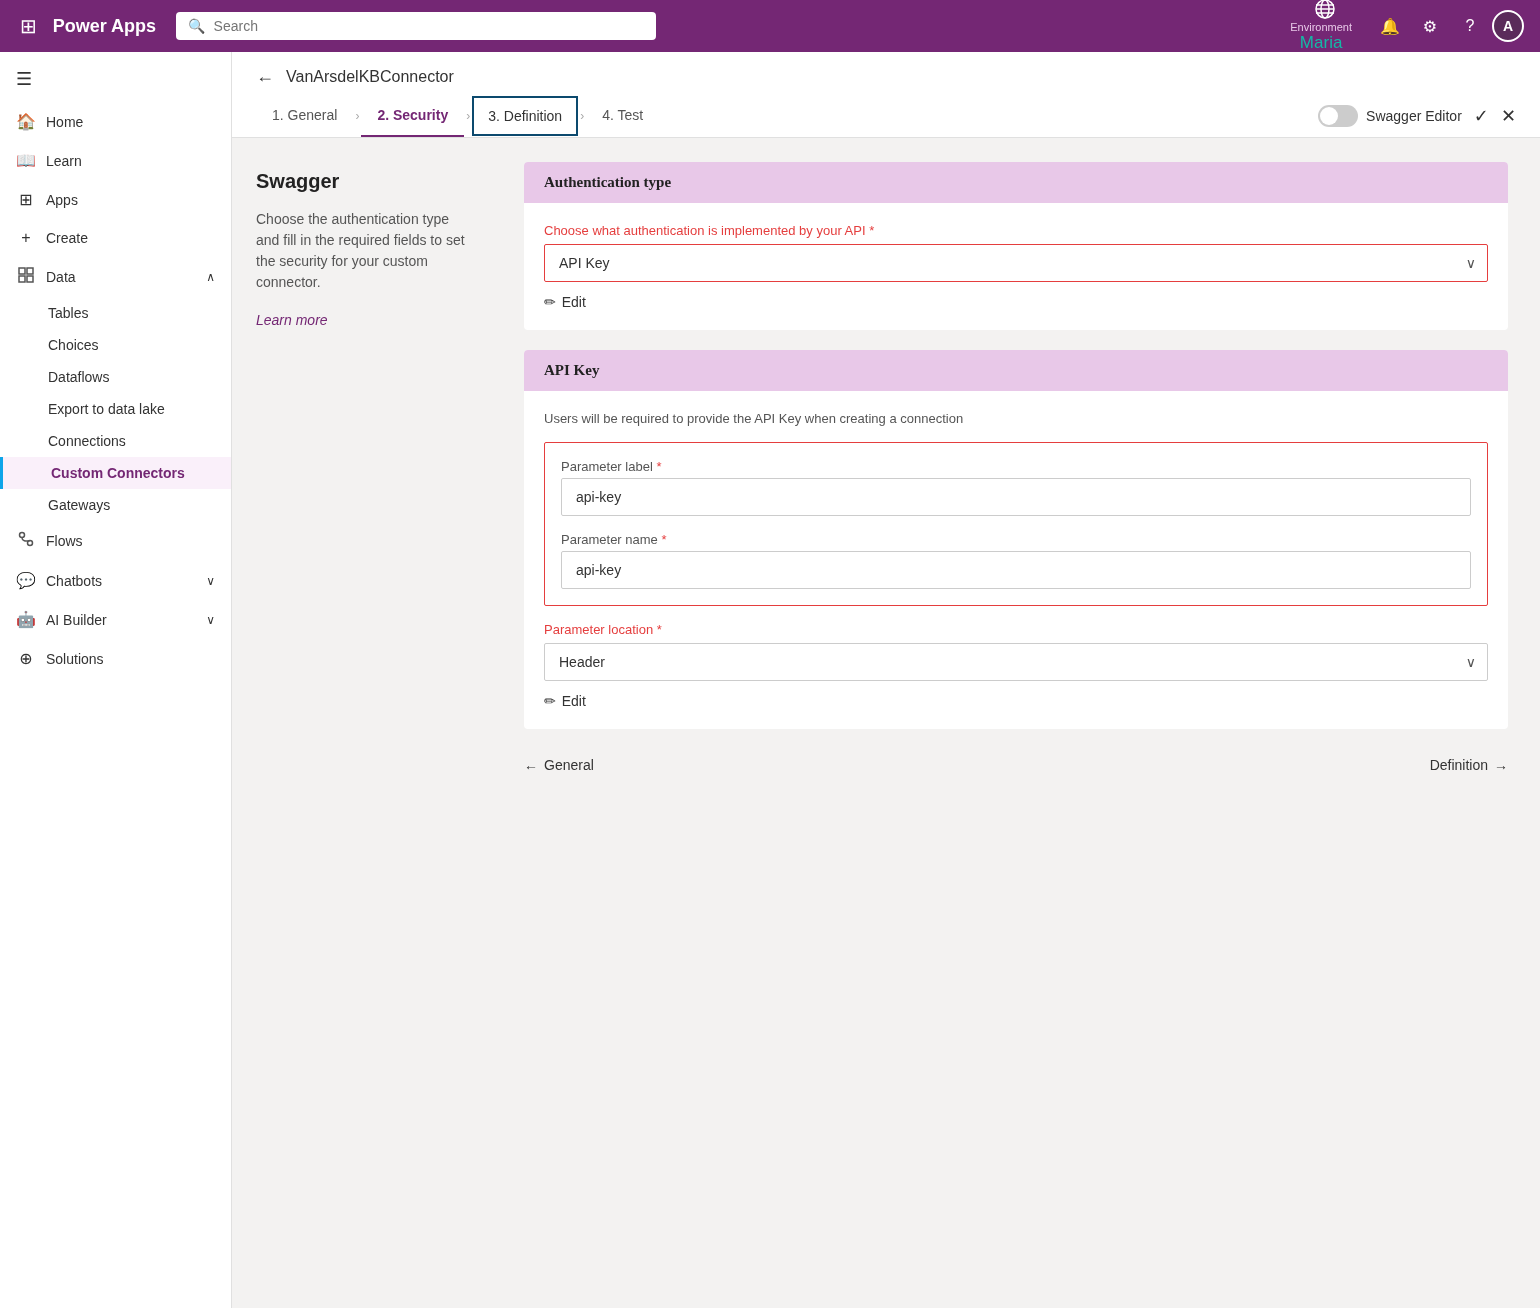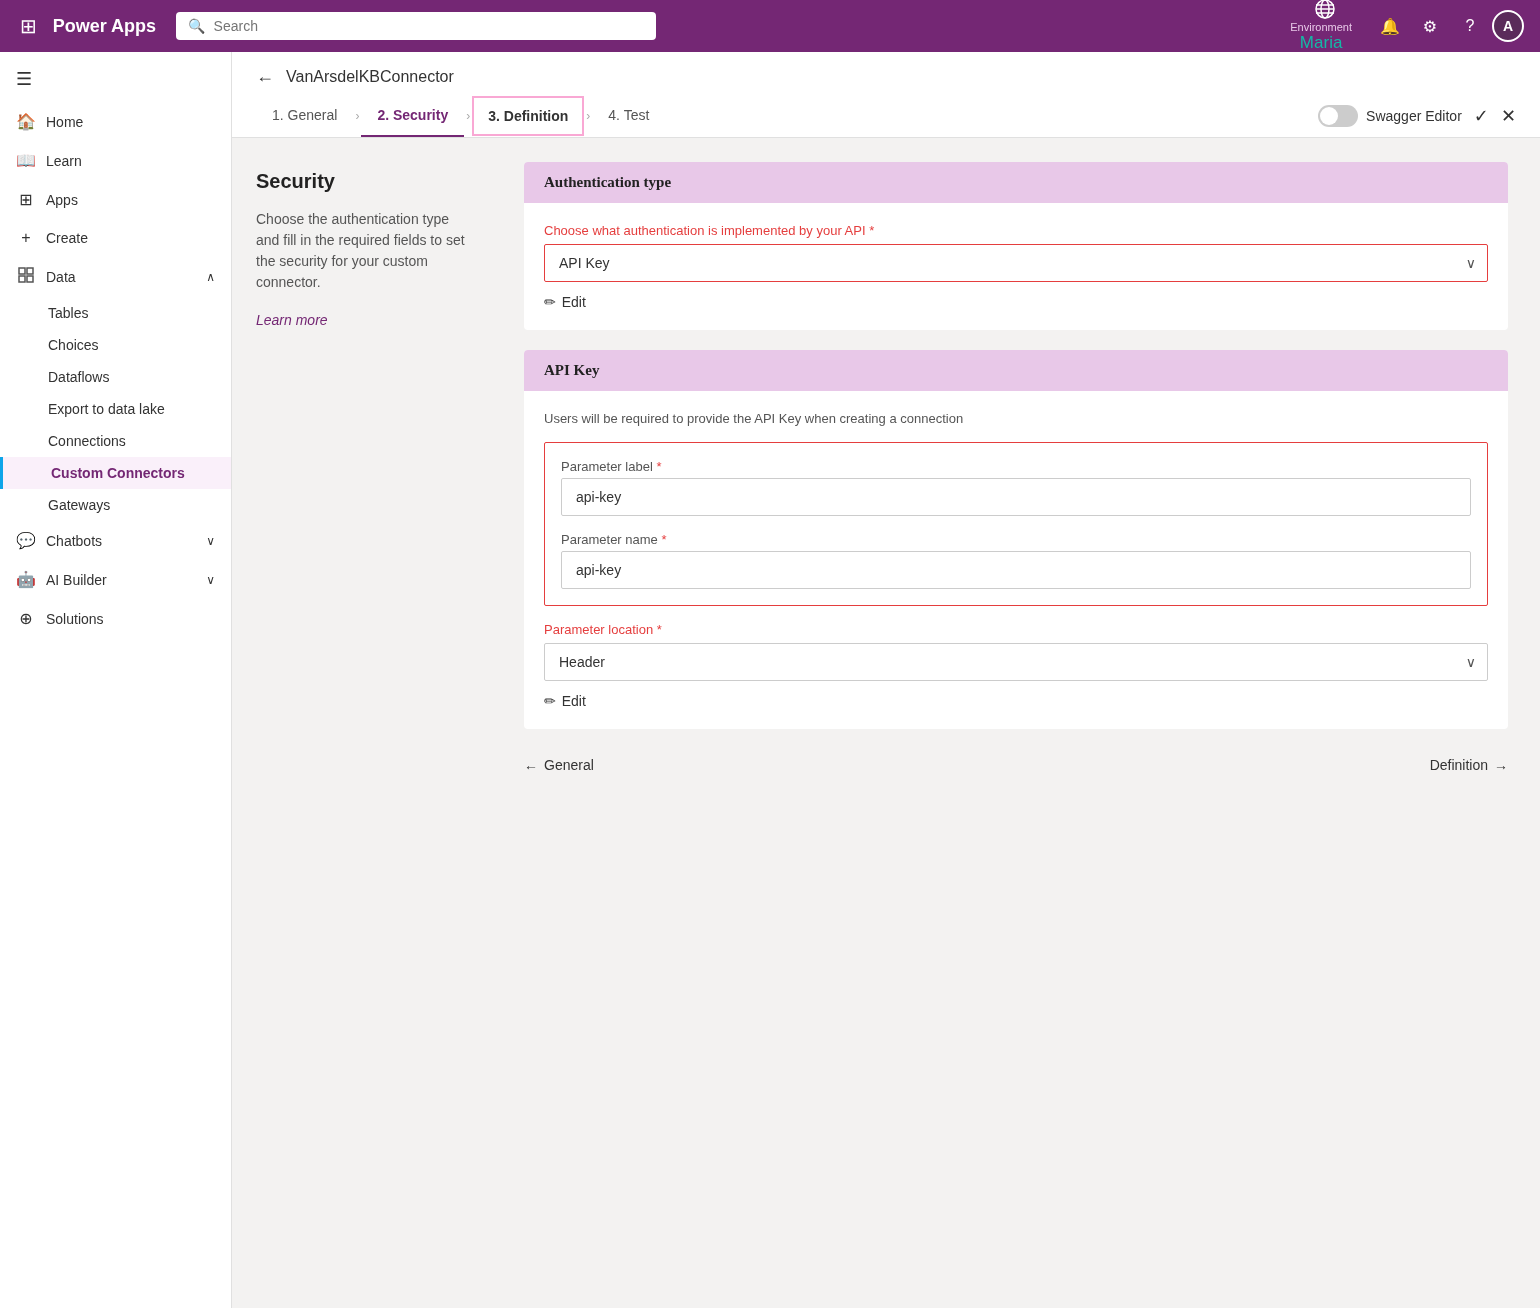--- a/index.html
+++ b/index.html
@@ -466,20 +466,30 @@
 
     <div class="sidebar-sub-item">Tables</div>
     <div class="sidebar-sub-item">Choices</div>
     <div class="sidebar-sub-item">Dataflows</div>
     <div class="sidebar-sub-item">Export to data lake</div>
     <div class="sidebar-sub-item">Connections</div>
     <div class="sidebar-sub-item active">Custom Connectors</div>
     <div class="sidebar-sub-item">Gateways</div>
 
     <div class="sidebar-item">
+      <span class="icon">
+        <svg width="16" height="16" viewBox="0 0 16 16" fill="none">
+            <circle cx="4" cy="4" r="2.5" stroke="#555" stroke-width="1.5"></circle>
+            <circle cx="12" cy="12" r="2.5" stroke="#555" stroke-width="1.5"></circle>
+            <path d="M4 6.5 C4 10 8 10 8 10 C8 10 12 10 12 9.5" stroke="#555" stroke-width="1.5"></path>
+          </svg>
+      </span>
+      <span>Flows</span>
+    </div>
+    <div class="sidebar-item">
       <span class="icon">💬</span>
       <span>Chatbots</span>
       <span class="chevron">∨</span>
     </div>
     <div class="sidebar-item">
       <span class="icon">🤖</span>
       <span>AI Builder</span>
       <span class="chevron">∨</span>
     </div>
     <div class="sidebar-item">
@@ -498,21 +508,21 @@
       <div style="display:flex; align-items:center;justify-content:space-between;">
         <div class="wizard-tabs">
           <div class="wizard-tab">
             <span>1. General</span>
           </div>
           <span class="wizard-tab-arrow">›</span>
           <div class="wizard-tab active">
             <span>2. Security</span>
           </div>
           <span class="wizard-tab-arrow">›</span>
-          <div class="wizard-tab" style="border: 2px solid #f9a8d4; padding: 10px 14px; color: #333; font-weight: bold;">
+          <div class="wizard-tab" style="border: 2px solid #0c4a6e; padding: 10px 14px; color: #333;">
             <span>3. Definition</span>
           </div>
           <span class="wizard-tab-arrow">›</span>
           <div class="wizard-tab">
             <span>4. Test</span>
           </div>
         </div>
         <div class="wizard-right-actions">
           <div class="swagger-toggle">
             <div class="toggle-switch off">
@@ -522,21 +532,21 @@
           </div>
           <button class="wizard-action-btn">✓</button>
           <button class="wizard-action-btn">✕</button>
         </div>
       </div>
     </div>
 
     <div class="content-area">
 
       <div class="left-panel">
-        <h2>Security</h2>
+        <h2>Swagger</h2>
         <p>Choose the authentication type and fill in the required fields to set the security for your custom connector.</p>
         <br>
         <a href="#">Learn more</a>
       </div>
 
       <div class="right-panel">
 
         <div class="card">
           <div class="card-header">Authentication type</div>
           <div class="card-body">

